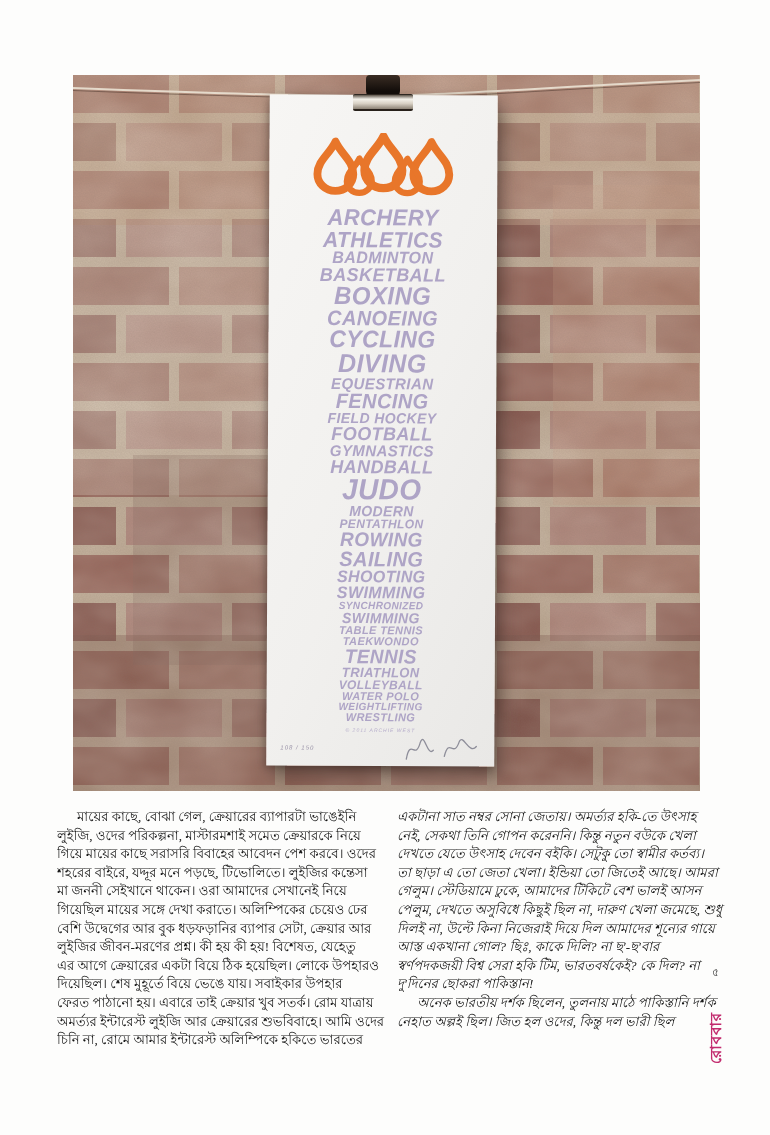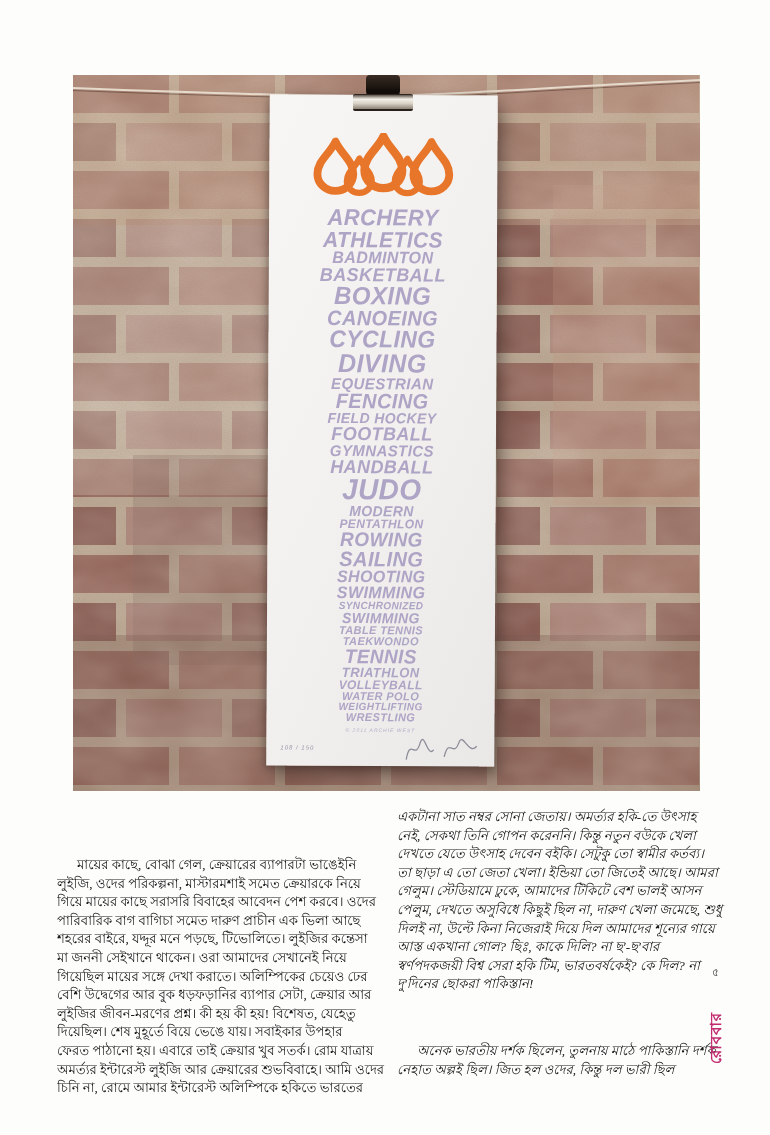--- a/index.html
+++ b/index.html
@@ -40,21 +40,21 @@
     border-radius:4px 4px 7px 7px;}
   .clip-bar{position:absolute;left:0;top:19px;width:60px;height:14px;
     background:linear-gradient(180deg,#5c5349 0%,#f4f1ea 30%,#d9d2c6 60%,#8d8376 100%);
     border-top:1px solid #2f2822;border-bottom:2px solid #27201a;border-radius:2px;}
   
   .article{position:absolute;left:0;top:808px;width:770px;height:280px;}
   .col{position:absolute;top:0;width:328px;font-size:13.2px;line-height:18.6px;
     color:#141414;overflow:hidden;white-space:nowrap;}
   .col-left{left:57px;}
   .col-right{left:397px;font-style:italic;}
-  .col .indent{text-indent:20px;margin-top:48px;}
+  .col .indent{text-indent:20px;}
   
   .pagenum{position:absolute;left:712px;top:964px;font-size:11px;color:#222;}
   .magname{position:absolute;left:703px;top:984px;height:80px;
     writing-mode:vertical-rl;transform:rotate(180deg);
     font-size:15px;font-weight:700;color:#c22b6e;letter-spacing:1px;
     font-family:"Liberation Sans",sans-serif;}
 </style>
 </head>
 <body>
 
@@ -156,26 +156,26 @@
       <div class="clip-knob"></div>
       <div class="clip-bar"></div>
     </div>
   </div>
 
   <div class="article">
     <div class="col col-left">
         <div class="indent">মায়ের কাছে, বোঝা গেল, ক্রেয়ারের ব্যাপারটা ভাঙেইনি</div>
         <div>লুইজি, ওদের পরিকল্পনা, মাস্টারমশাই সমেত ক্রেয়ারকে নিয়ে</div>
         <div>গিয়ে মায়ের কাছে সরাসরি বিবাহের আবেদন পেশ করবে। ওদের</div>
-        <div>পারিবারিক বাগ বাগিচা সমেত দারুণ প্রাচীন এক ভিলা আছে</div>
         <div>শহরের বাইরে, যদ্দূর মনে পড়ছে, টিভোলিতে। লুইজির কন্তেসা</div>
         <div>মা জননী সেইখানে থাকেন। ওরা আমাদের সেখানেই নিয়ে</div>
         <div>গিয়েছিল মায়ের সঙ্গে দেখা করাতে। অলিম্পিকের চেয়েও ঢের</div>
         <div>বেশি উদ্বেগের আর বুক ধড়ফড়ানির ব্যাপার সেটা, ক্রেয়ার আর</div>
         <div>লুইজির জীবন-মরণের প্রশ্ন। কী হয় কী হয়! বিশেষত, যেহেতু</div>
+        <div>এর আগে ক্রেয়ারের একটা বিয়ে ঠিক হয়েছিল। লোকে উপহারও</div>
         <div>দিয়েছিল। শেষ মুহূর্তে বিয়ে ভেঙে যায়। সবাইকার উপহার</div>
         <div>ফেরত পাঠানো হয়। এবারে তাই ক্রেয়ার খুব সতর্ক। রোম যাত্রায়</div>
         <div>অমর্ত্যর ইন্টারেস্ট লুইজি আর ক্রেয়ারের শুভবিবাহে। আমি ওদের</div>
         <div>চিনি না, রোমে আমার ইন্টারেস্ট অলিম্পিকে হকিতে ভারতের</div>
       </div>
     <div class="col col-right">
         <div>একটানা সাত নম্বর সোনা জেতায়। অমর্ত্যর হকি-তে উৎসাহ</div>
         <div>নেই, সেকথা তিনি গোপন করেননি। কিন্তু নতুন বউকে খেলা</div>
         <div>দেখতে যেতে উৎসাহ দেবেন বইকি। সেটুকু তো স্বামীর কর্তব্য।</div>
         <div>তা ছাড়া এ তো জেতা খেলা। ইন্ডিয়া তো জিতেই আছে। আমরা</div>

